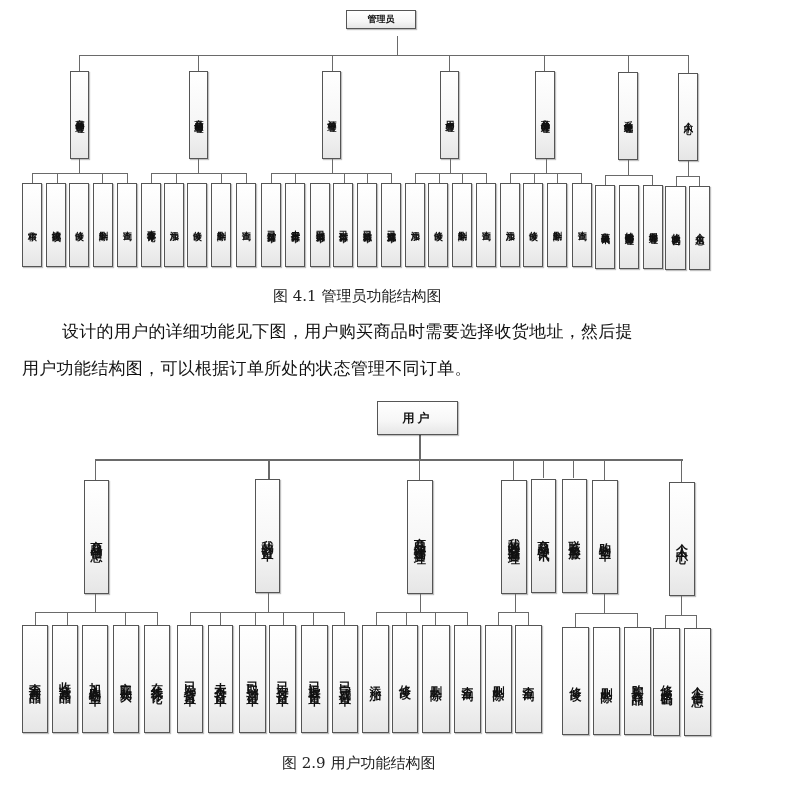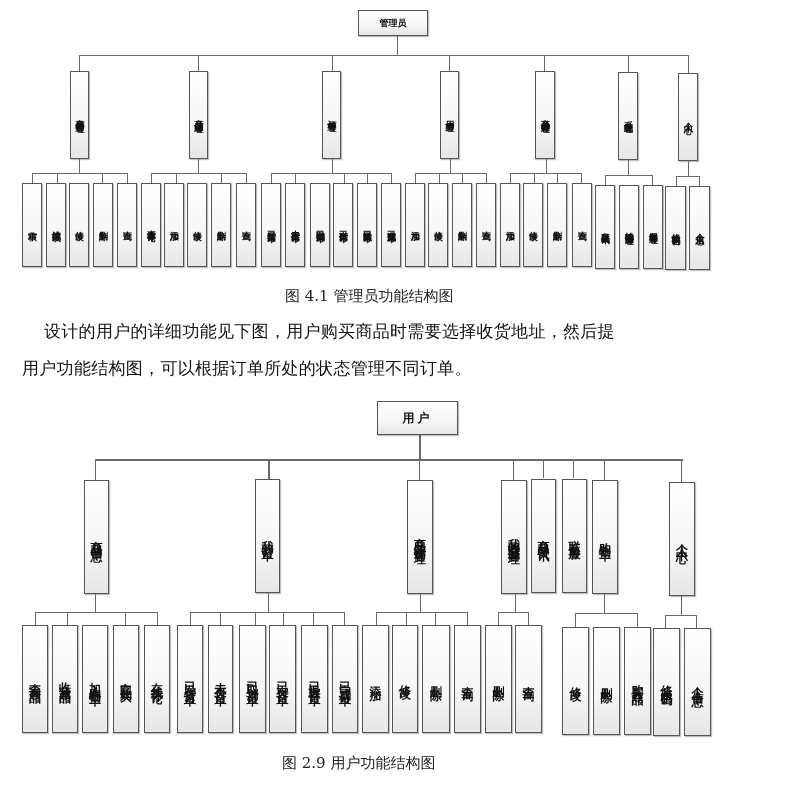--- a/index.html
+++ b/index.html
@@ -30,21 +30,21 @@
   <div class="ln" style="left:397px;top:36px;width:1px;height:20px"></div>
   <div class="ln" style="left:79px;top:55px;width:610px;height:1px"></div>
   <div class="ln" style="left:79px;top:55px;width:1px;height:16px"></div>
   <div class="ln" style="left:198px;top:55px;width:1px;height:16px"></div>
   <div class="ln" style="left:332px;top:55px;width:1px;height:16px"></div>
   <div class="ln" style="left:449px;top:55px;width:1px;height:16px"></div>
   <div class="ln" style="left:544px;top:55px;width:1px;height:16px"></div>
   <div class="ln" style="left:628px;top:55px;width:1px;height:17px"></div>
   <div class="ln" style="left:688px;top:55px;width:1px;height:18px"></div>
 
-  <div class="box h" style="left:358px;top:10px;width:70px;height:26px">
+  <div class="box h" style="left:346px;top:10px;width:70px;height:19px">
     <span class="t">管理员</span>
   </div>
 
   <div class="box" style="left:70px;top:71px;width:19px;height:88px">
       <span class="t">商品评价管理</span>
     </div>
   <div class="box" style="left:189px;top:71px;width:19px;height:88px">
       <span class="t">商品信息管理</span>
     </div>
   <div class="box" style="left:322px;top:71px;width:19px;height:88px">
@@ -196,24 +196,24 @@
       <span class="t">客服管理</span>
     </div>
 
   <div class="box" style="left:665px;top:186px;width:21px;height:84px">
       <span class="t">修改密码</span>
     </div>
   <div class="box" style="left:689px;top:186px;width:21px;height:84px">
       <span class="t">个人信息</span>
     </div>
 
-  <div class="caption" style="left:285px;top:287px">图 4.1  管理员功能结构图</div>
+  <div class="caption" style="left:273px;top:287px">图 4.1  管理员功能结构图</div>
 </div>
 
-<div class="para" style="top:320px;left:44px">设计的用户的详细功能见下图，用户购买商品时需要选择收货地址，然后提</div>
+<div class="para" style="top:320px;left:62px">设计的用户的详细功能见下图，用户购买商品时需要选择收货地址，然后提</div>
 <div class="para" style="top:357px">用户功能结构图，可以根据订单所处的状态管理不同订单。</div>
 
 <div class="diagram d2">
   <div class="ln" style="left:419px;top:435px;width:2px;height:25px"></div>
   <div class="ln" style="left:95px;top:459px;width:588px;height:2px"></div>
   <div class="ln" style="left:95px;top:459px;width:1px;height:21px"></div>
   <div class="ln" style="left:268px;top:459px;width:2px;height:21px"></div>
   <div class="ln" style="left:419px;top:459px;width:1px;height:21px"></div>
   <div class="ln" style="left:513px;top:459px;width:1px;height:21px"></div>
   <div class="ln" style="left:543px;top:459px;width:1px;height:19px"></div>

